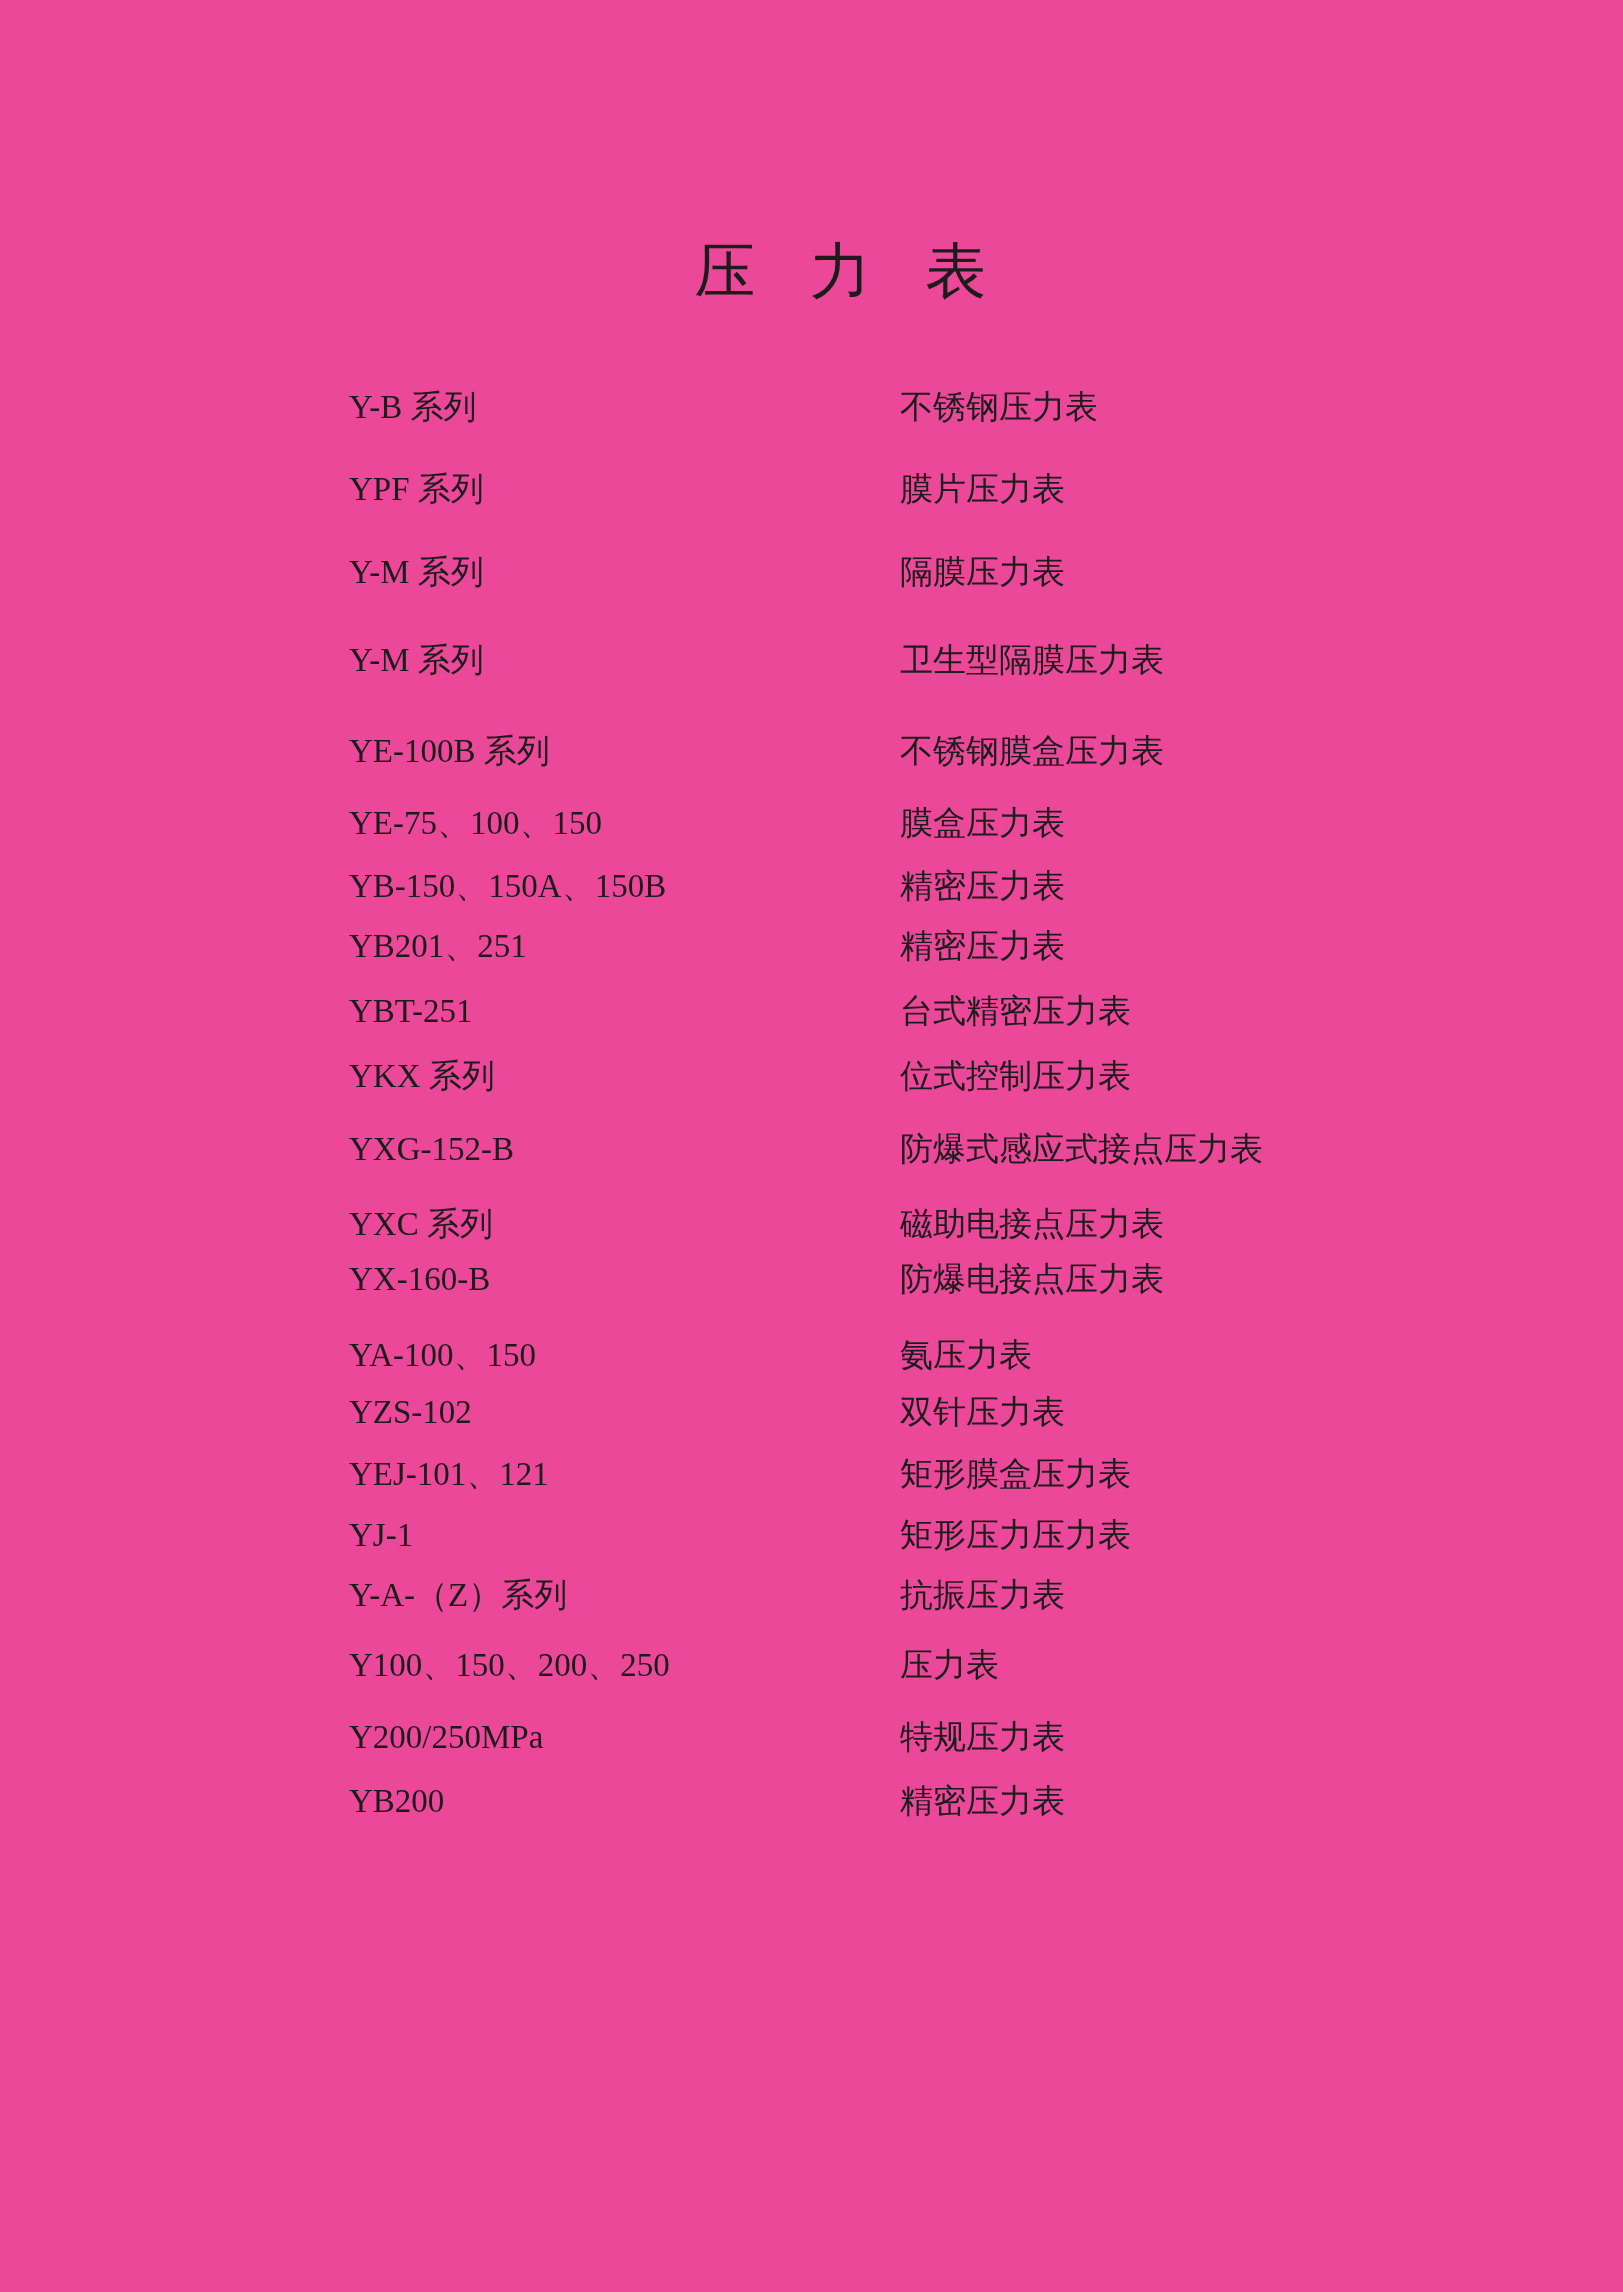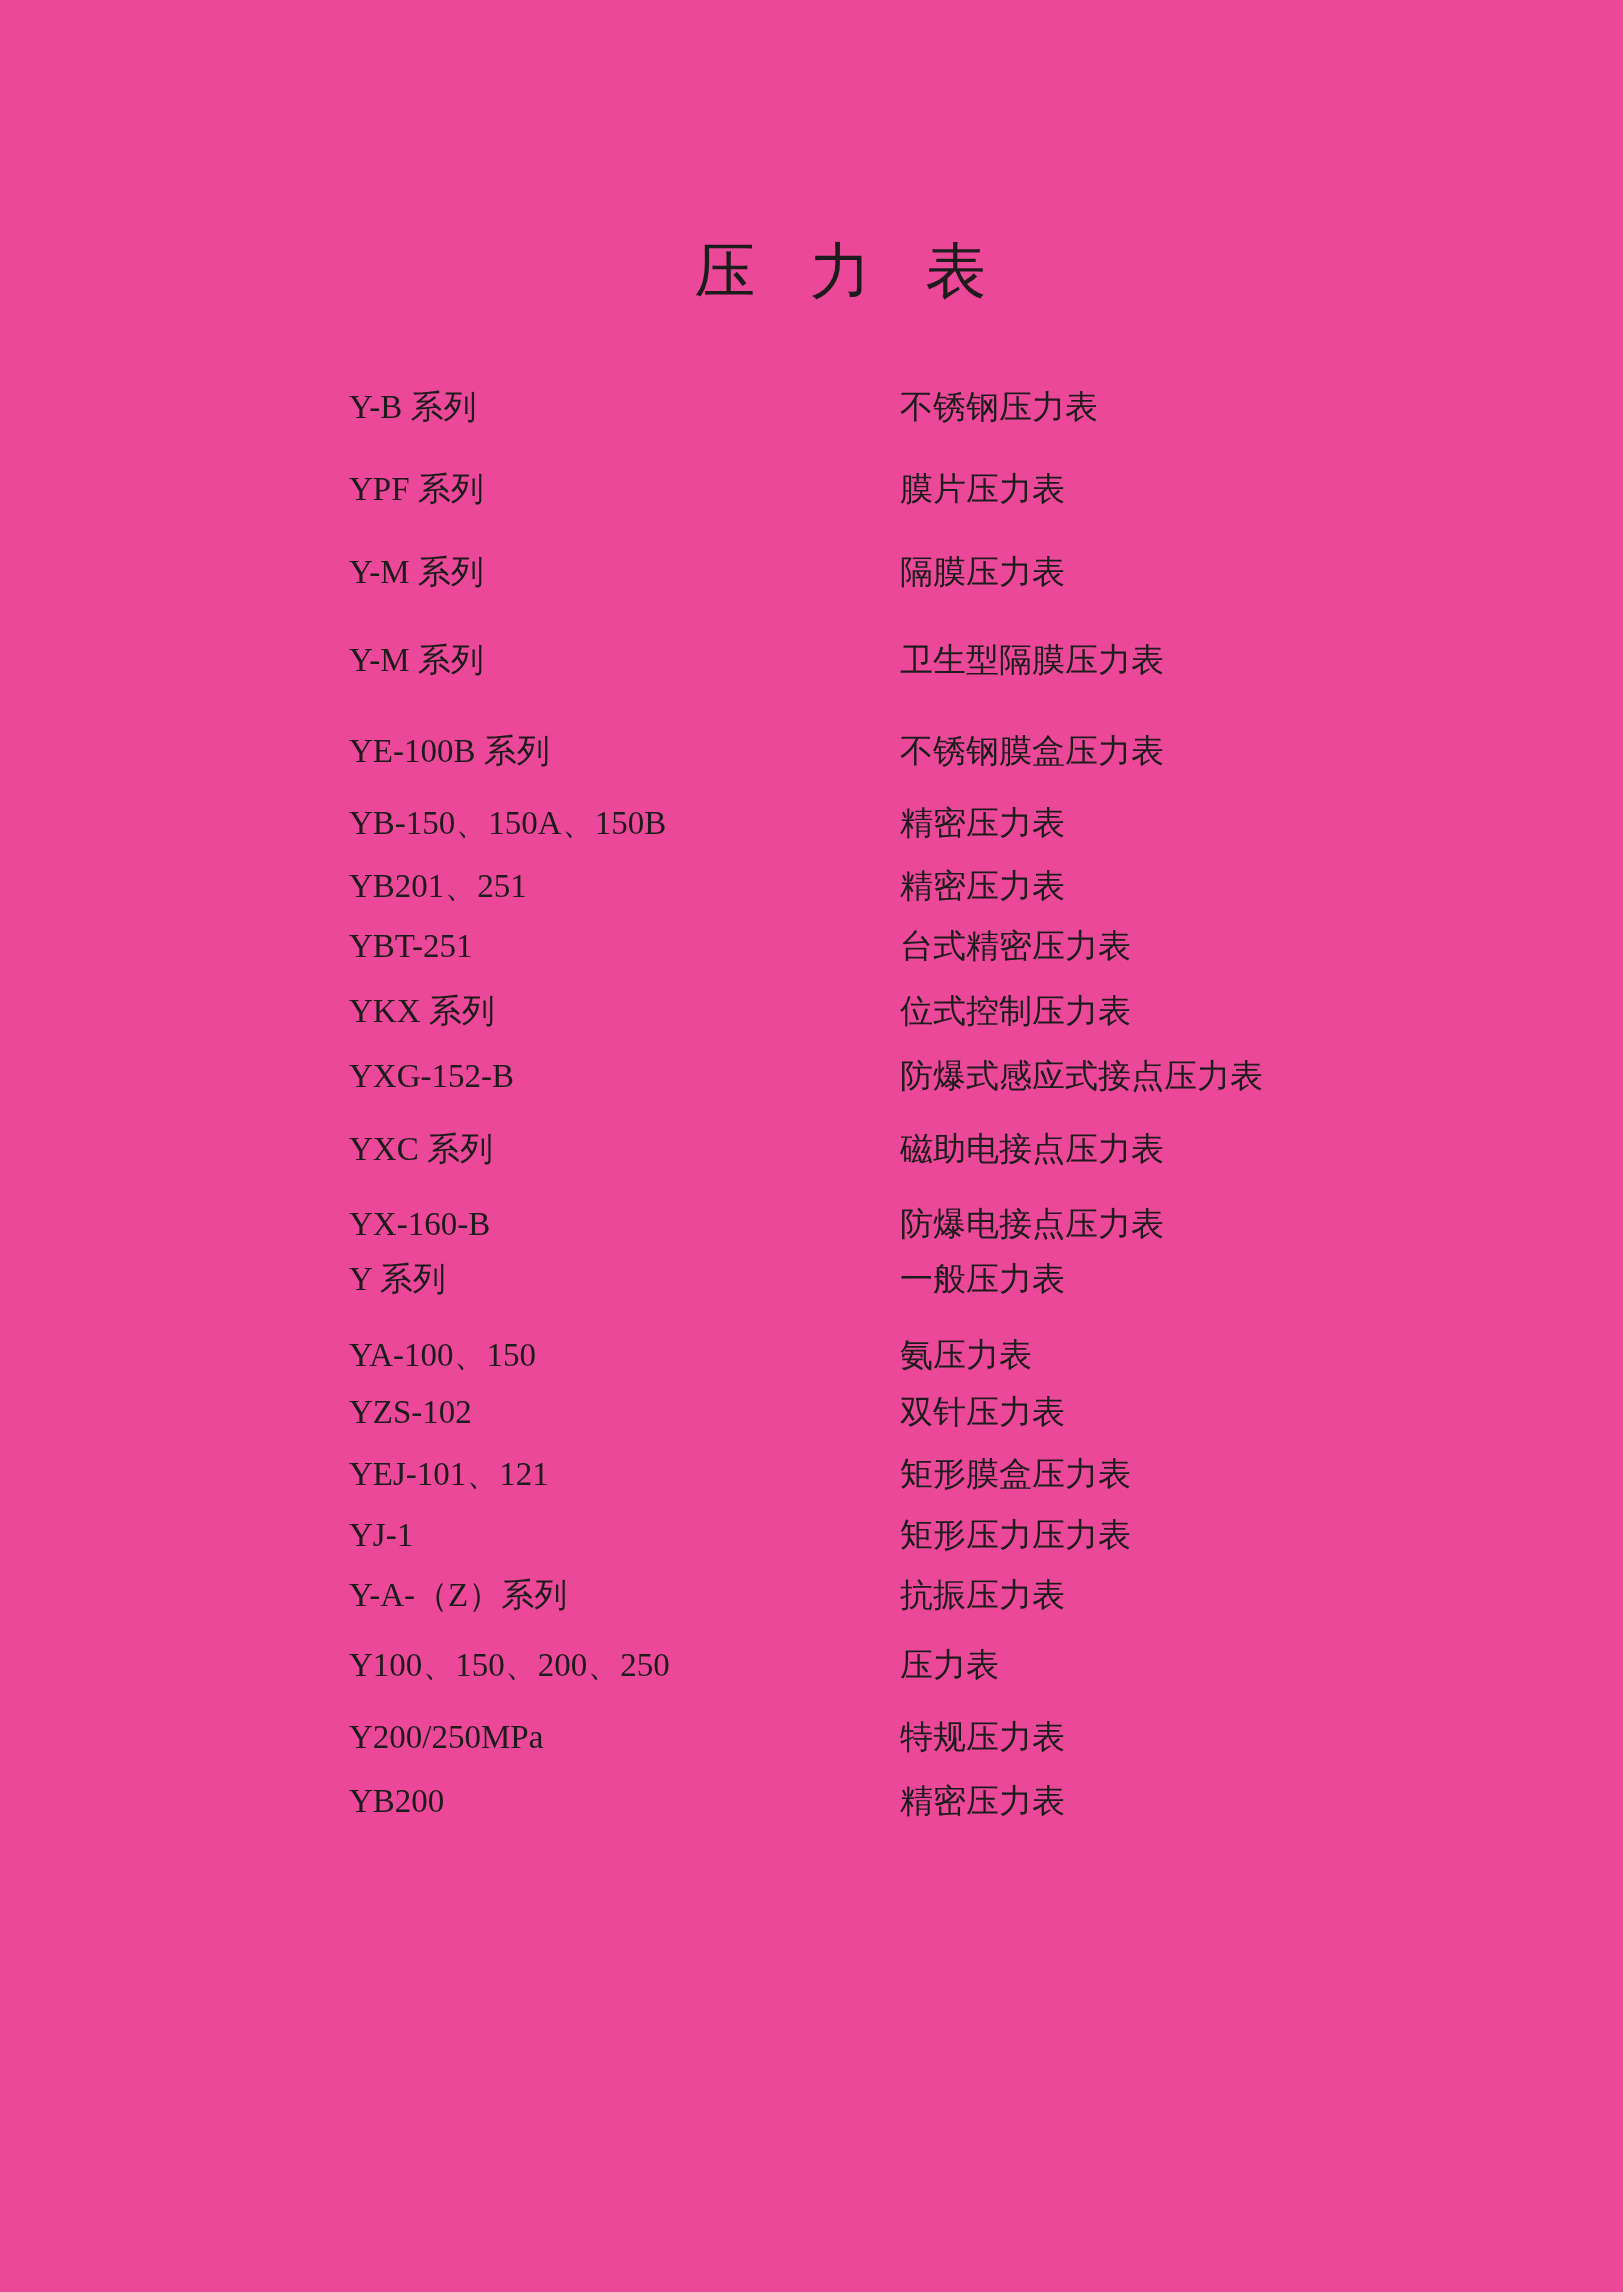--- a/index.html
+++ b/index.html
@@ -98,20 +98,24 @@
     </div>
     <div class="row">
       <span class="model">Y-M 系列</span>
       <span class="desc">卫生型隔膜压力表</span>
     </div>
     <div class="row">
       <span class="model">YE-100B 系列</span>
       <span class="desc">不锈钢膜盒压力表</span>
     </div>
     <div class="row">
+      <span class="model">YE-75、100、150</span>
+      <span class="desc">膜盒压力表</span>
+    </div>
+    <div class="row">
       <span class="model">YB-150、150A、150B</span>
       <span class="desc">精密压力表</span>
     </div>
     <div class="row">
       <span class="model">YB201、251</span>
       <span class="desc">精密压力表</span>
     </div>
     <div class="row">
       <span class="model">YBT-251</span>
       <span class="desc">台式精密压力表</span>
@@ -124,24 +128,20 @@
       <span class="model">YXG-152-B</span>
       <span class="desc">防爆式感应式接点压力表</span>
     </div>
     <div class="row">
       <span class="model">YXC 系列</span>
       <span class="desc">磁助电接点压力表</span>
     </div>
     <div class="row">
       <span class="model">YX-160-B</span>
       <span class="desc">防爆电接点压力表</span>
-    </div>
-    <div class="row">
-      <span class="model">Y 系列</span>
-      <span class="desc">一般压力表</span>
     </div>
     <div class="row">
       <span class="model">YA-100、150</span>
       <span class="desc">氨压力表</span>
     </div>
     <div class="row">
       <span class="model">YZS-102</span>
       <span class="desc">双针压力表</span>
     </div>
     <div class="row">

